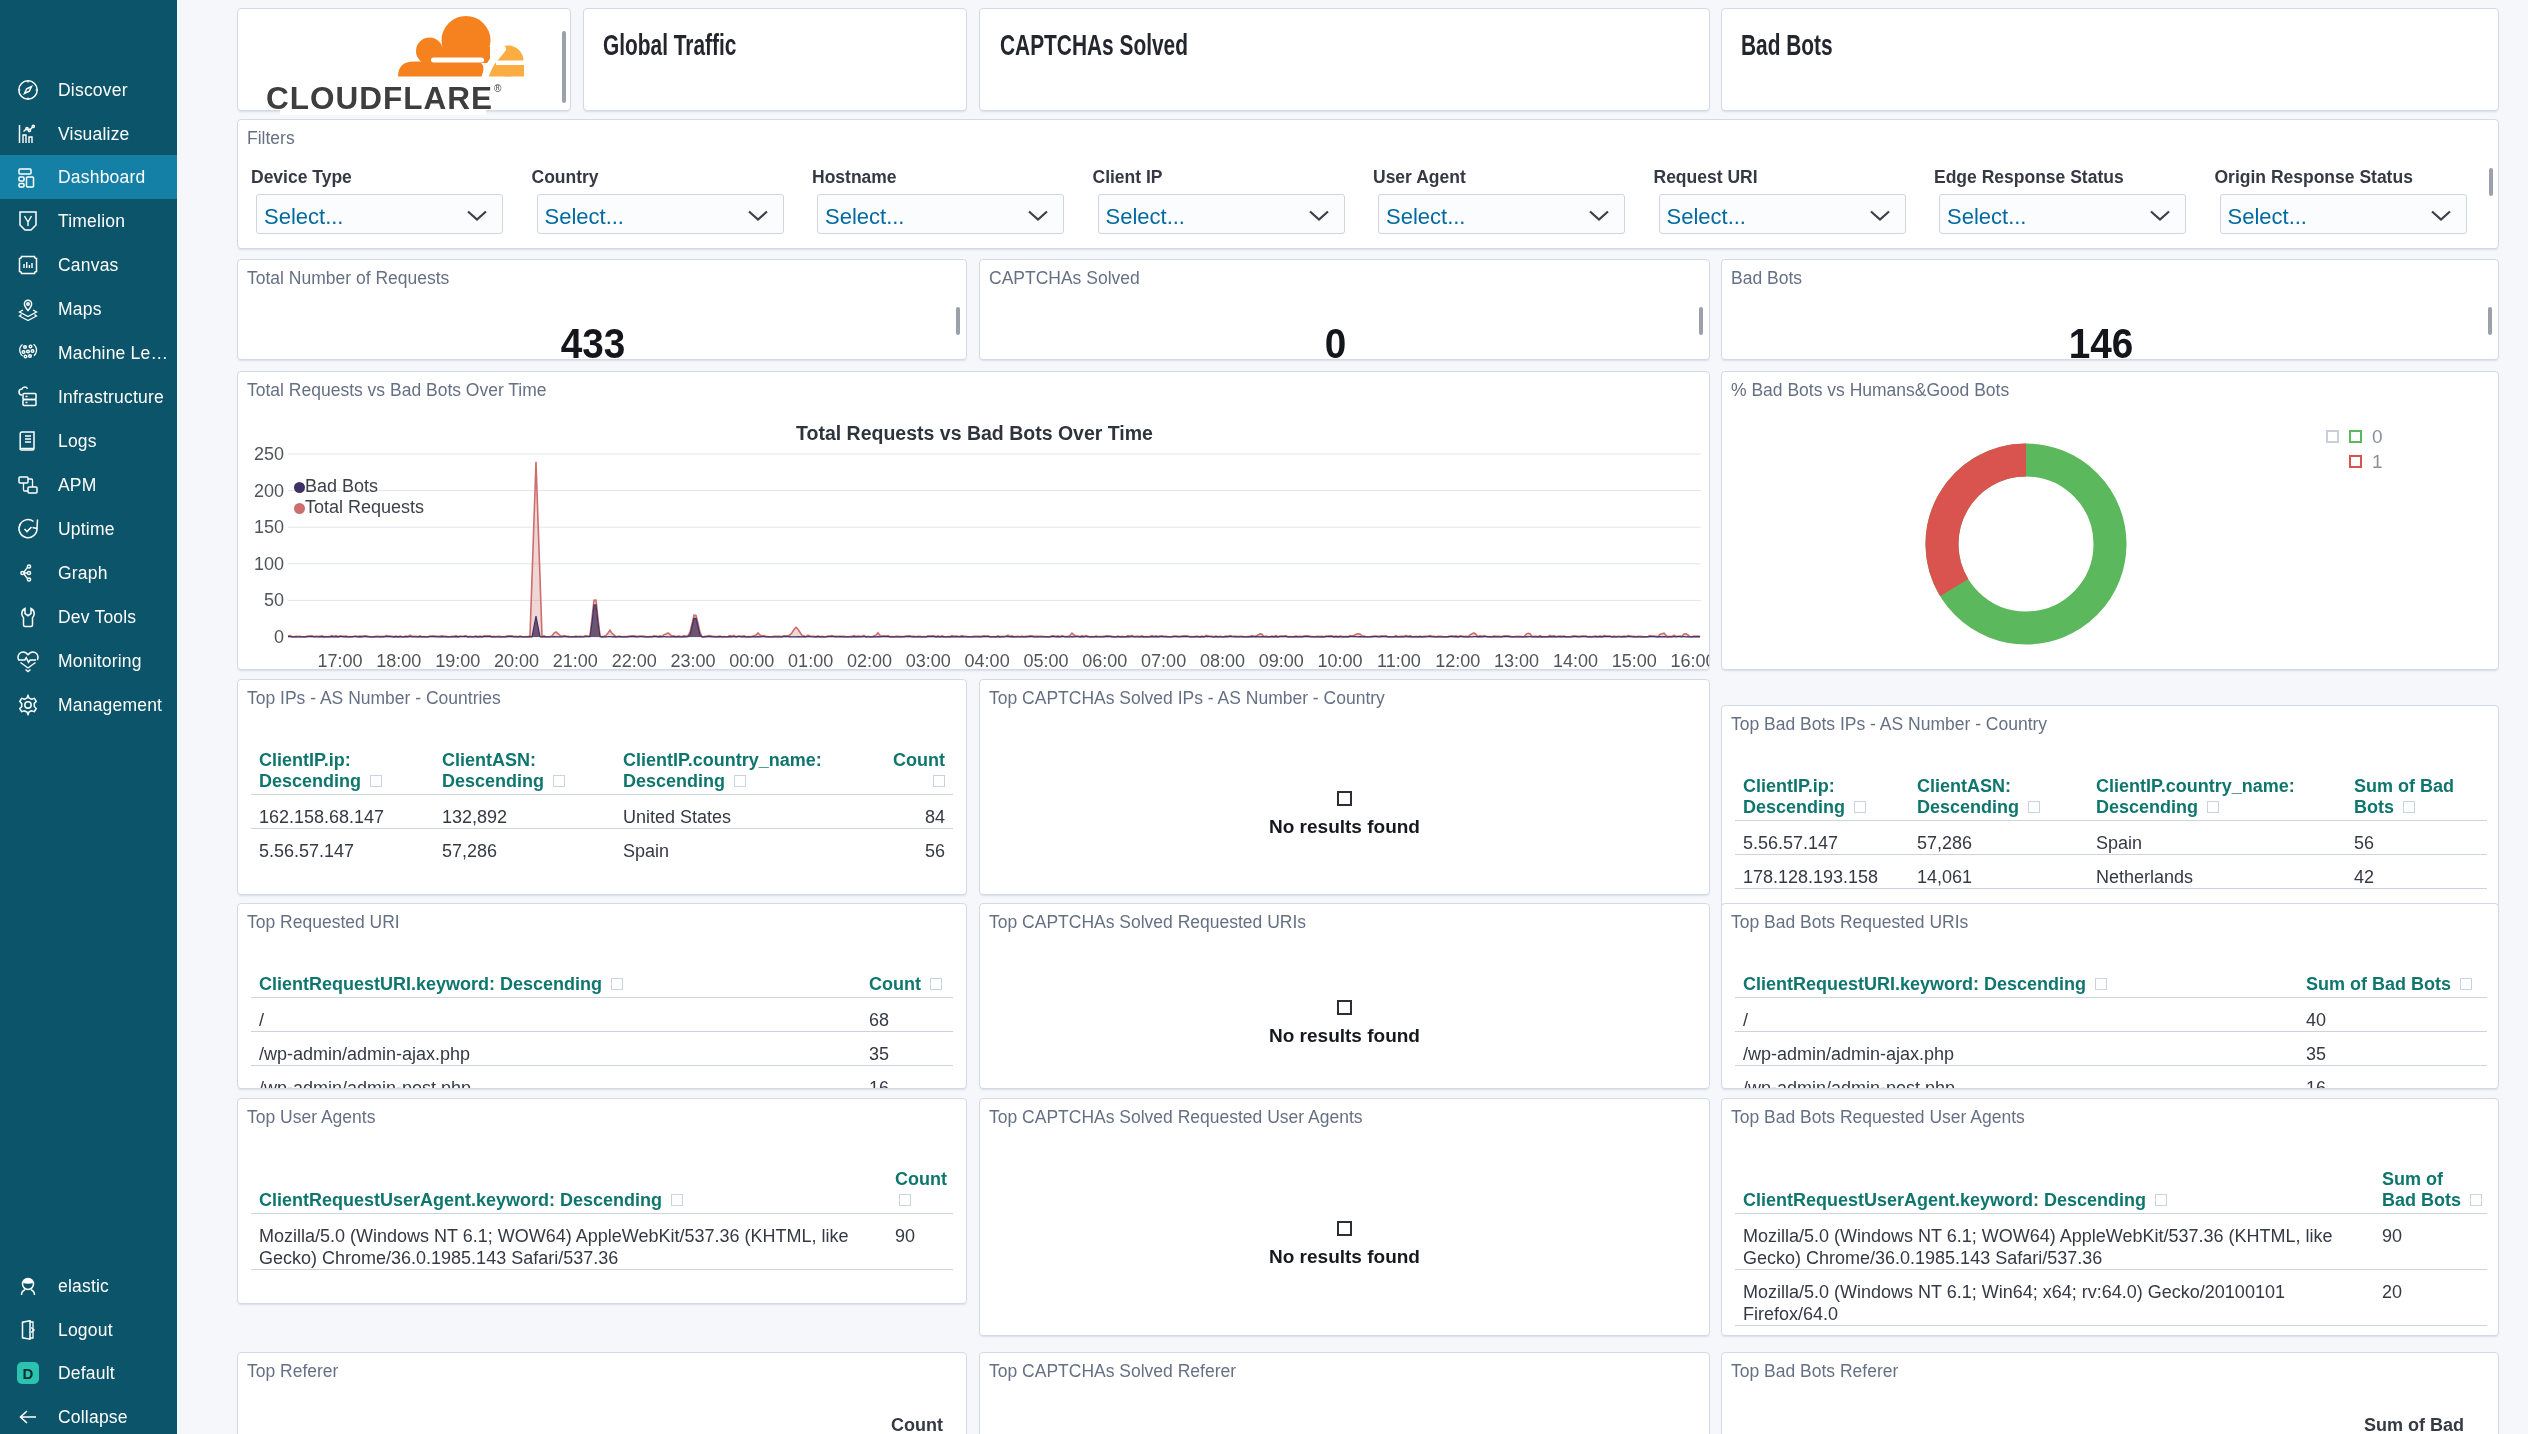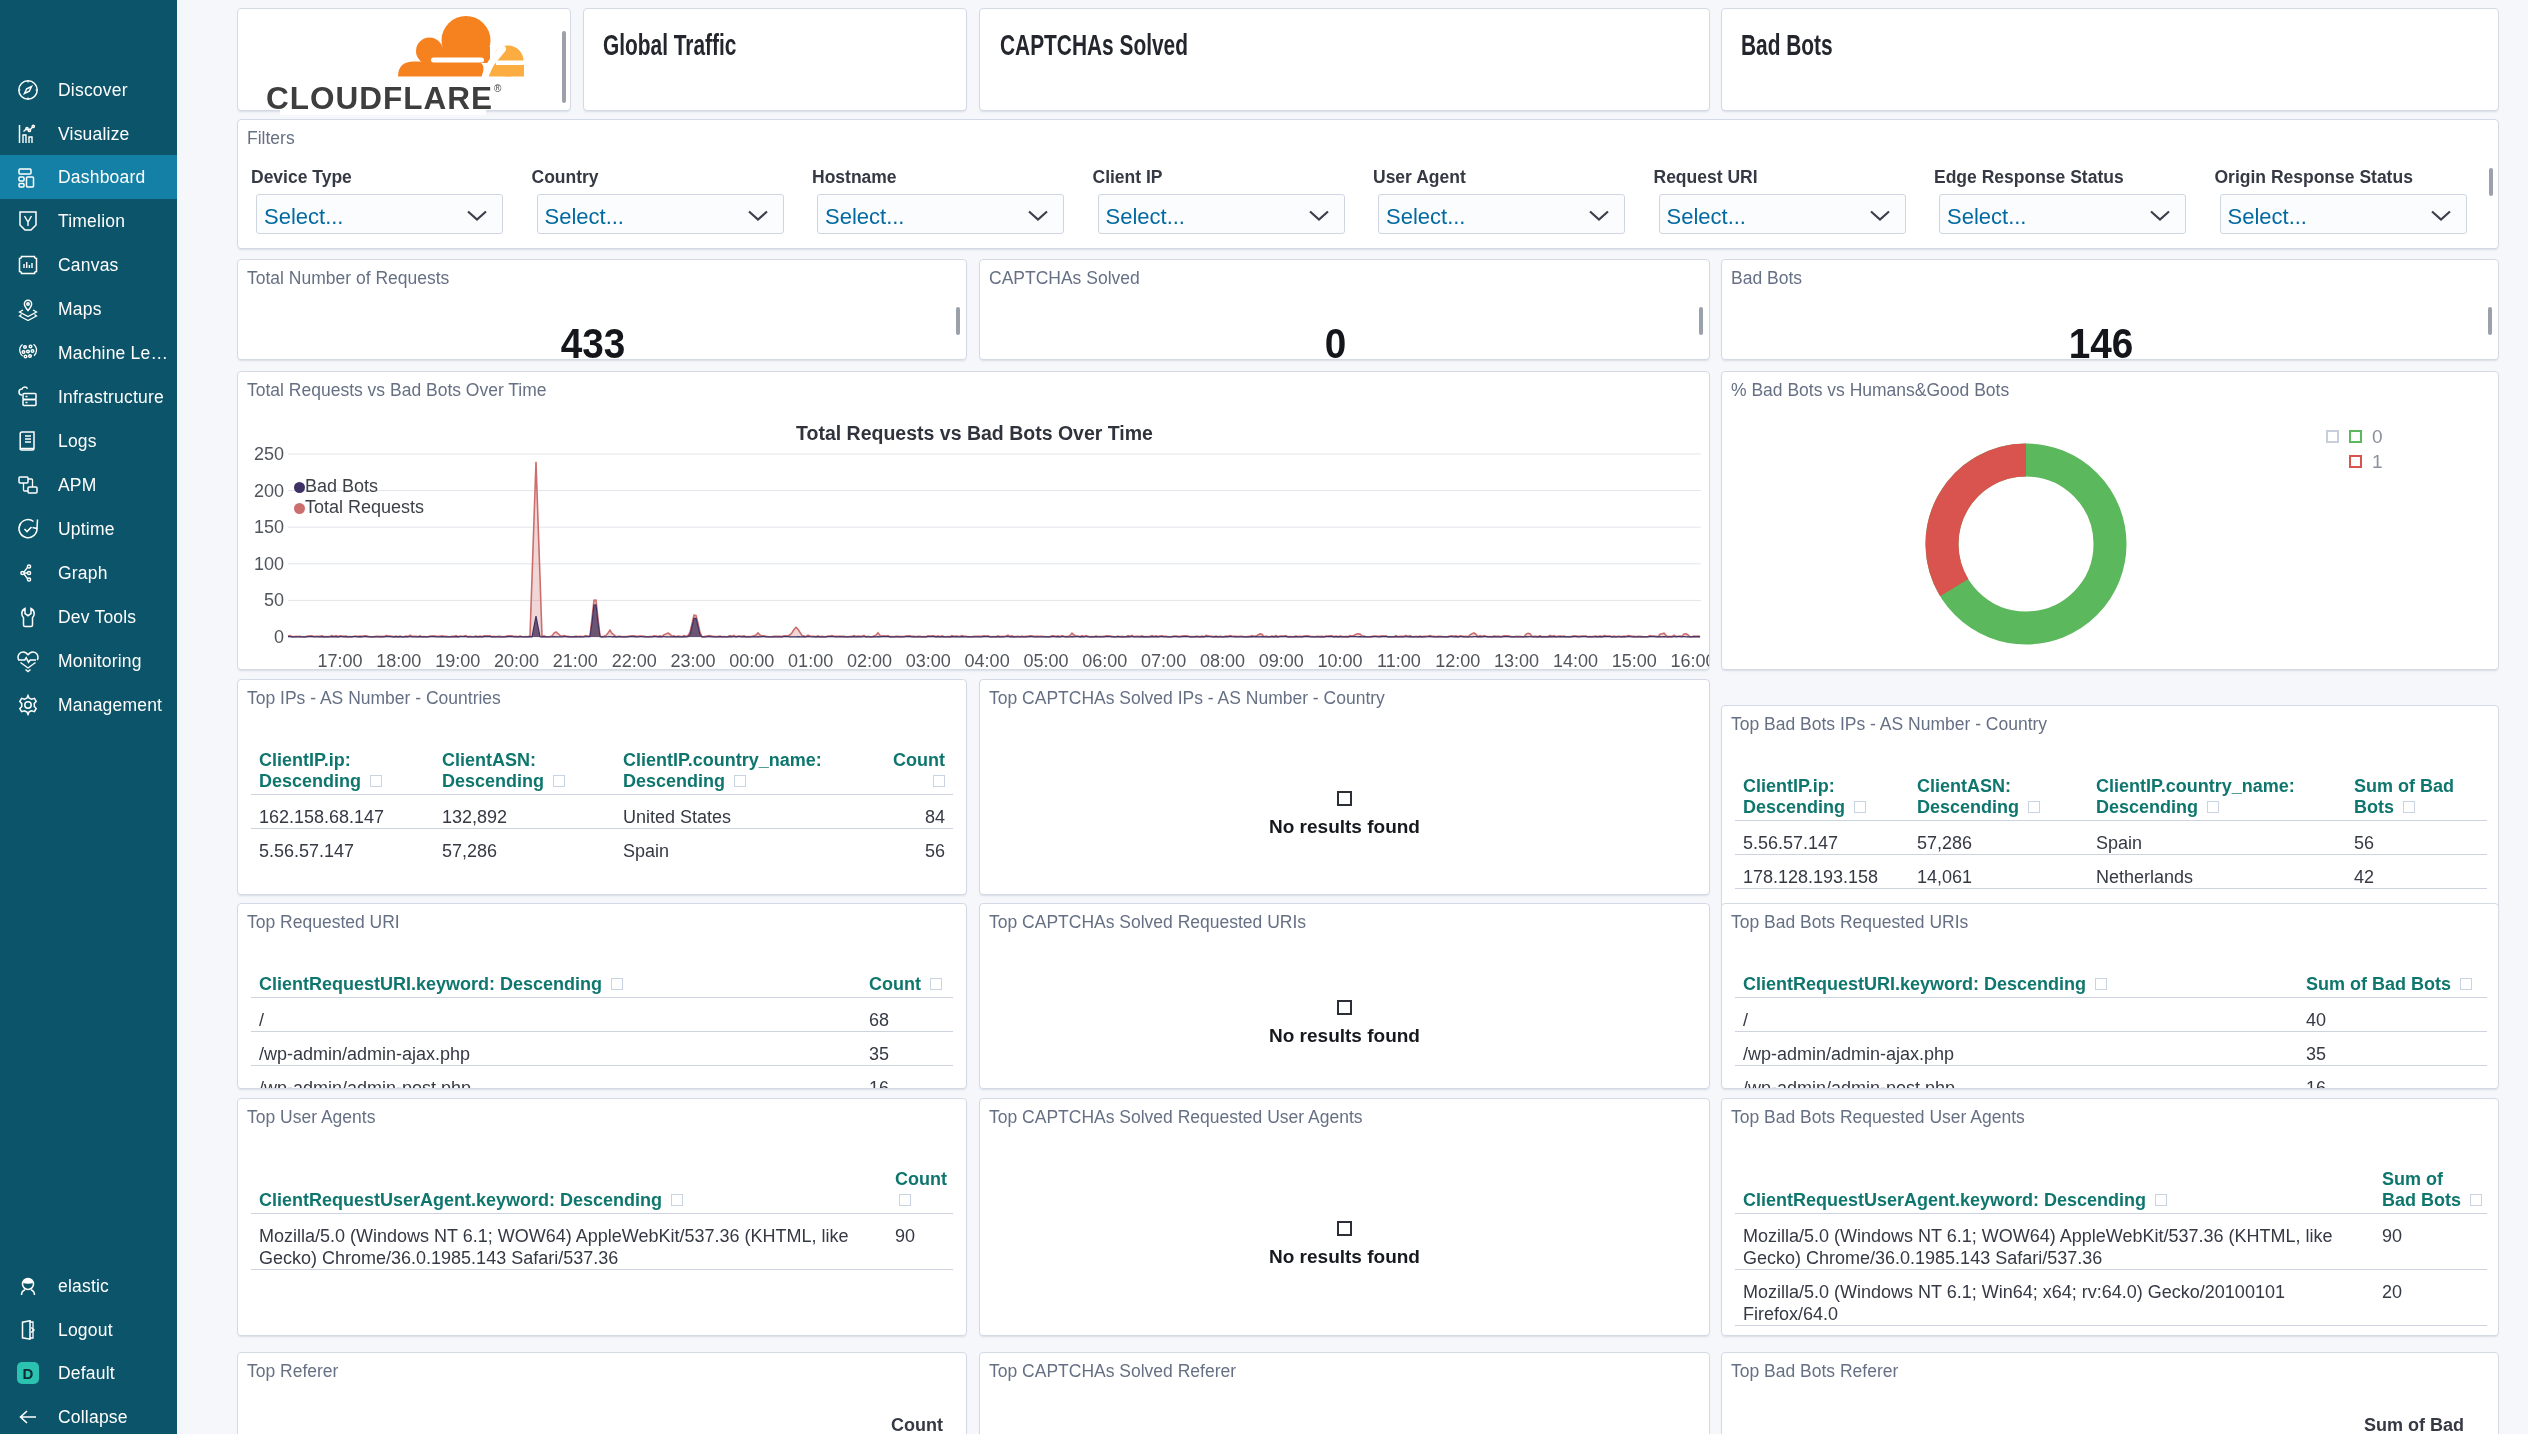--- a/index.html
+++ b/index.html
@@ -510,21 +510,21 @@
             <td>35</td>
           </tr>
       <tr>
             <td>/wp-admin/admin-post.php</td>
             <td>16</td>
           </tr>
     </tbody>
   </table>
 </div>
 
-<div class="panel" style="left:237px;top:1098px;width:730px;height:238px;overflow:hidden;">
+<div class="panel" style="left:237px;top:1098px;width:730px;height:206px;overflow:hidden;">
   <div class="ptitle">Top User Agents</div>
   <table class="kt bb" style="position:absolute;top:66px;left:13px;width:702px;">
     <colgroup>
           <col style="width:636px">
           <col style="width:66px">
         </colgroup>
     <thead>
           <tr>
       <th>ClientRequestUserAgent.keyword: Descending <span class="tofu"></span></th>
       <th style="padding-right:0;">Count<br><span class="tofu"></span></th>

